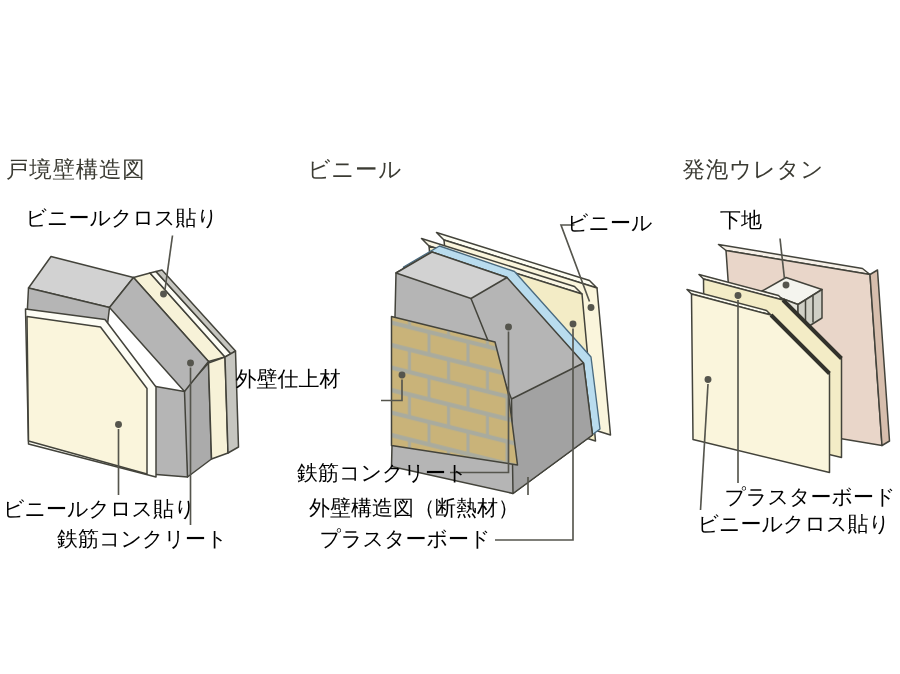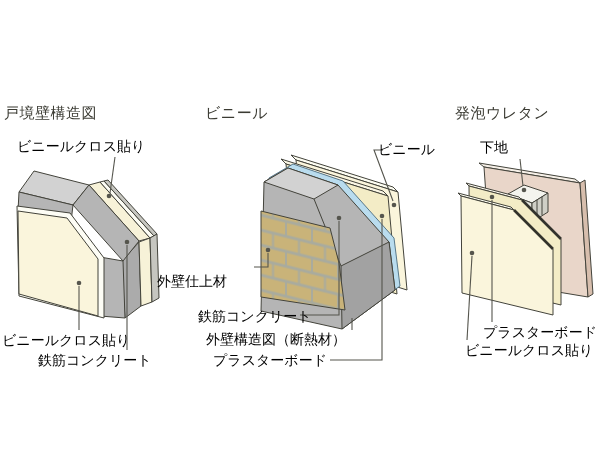--- a/index.html
+++ b/index.html
@@ -126,21 +126,21 @@
 <div class="ttl" style="left:205px;top:104px">ビニール</div>
 <div class="ttl" style="left:455px;top:104px">発泡ウレタン</div>
 
 <div class="lbl" style="left:17px;top:138px">ビニールクロス貼り</div>
 <div class="lbl" style="left:2px;top:332px">ビニールクロス貼り</div>
 <div class="lbl" style="left:38px;top:352px">鉄筋コンクリート</div>
 
 <div class="lbl two-line" style="left:378px;top:141px">
   <span>ビニール</span>
 </div>
-<div class="lbl" style="left:157px;top:273px">外壁仕上材</div>
+<div class="lbl" style="left:157px;top:245px">外壁仕上材</div>
 <div class="lbl" style="left:198px;top:308px">鉄筋コンクリート</div>
 <div class="lbl" style="left:206px;top:331px">外壁構造図（断熱材）</div>
 <div class="lbl" style="left:213px;top:352px">プラスターボード</div>
 
 <div class="lbl" style="left:480px;top:139px">下地</div>
 <div class="lbl" style="left:483px;top:324px">プラスターボード</div>
 <div class="lbl" style="left:465px;top:342px">ビニールクロス貼り</div>
 
 </div>
 

